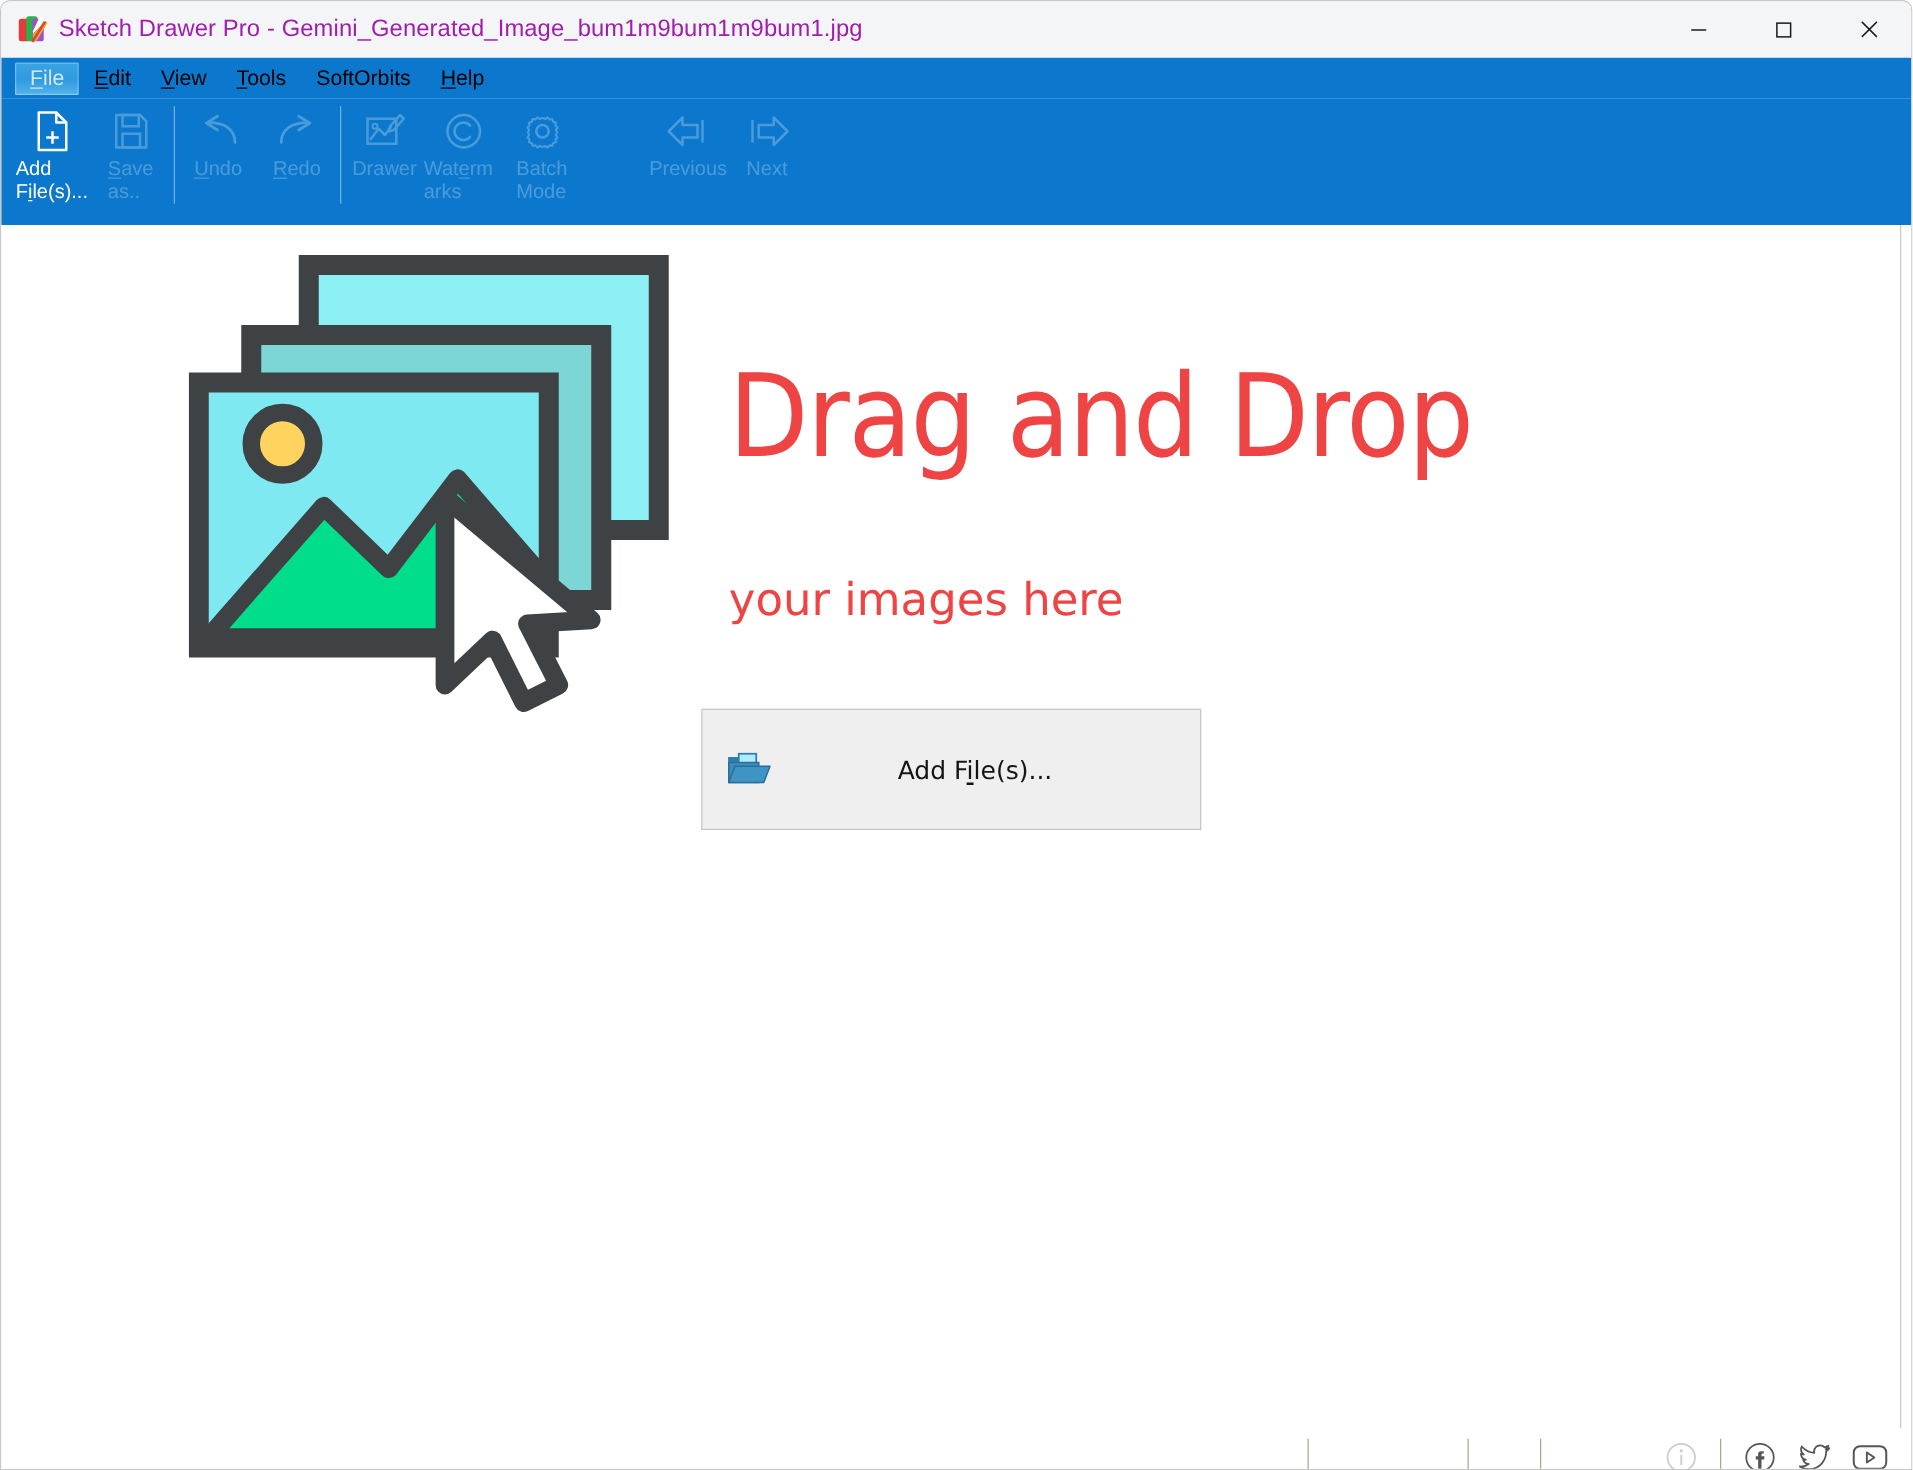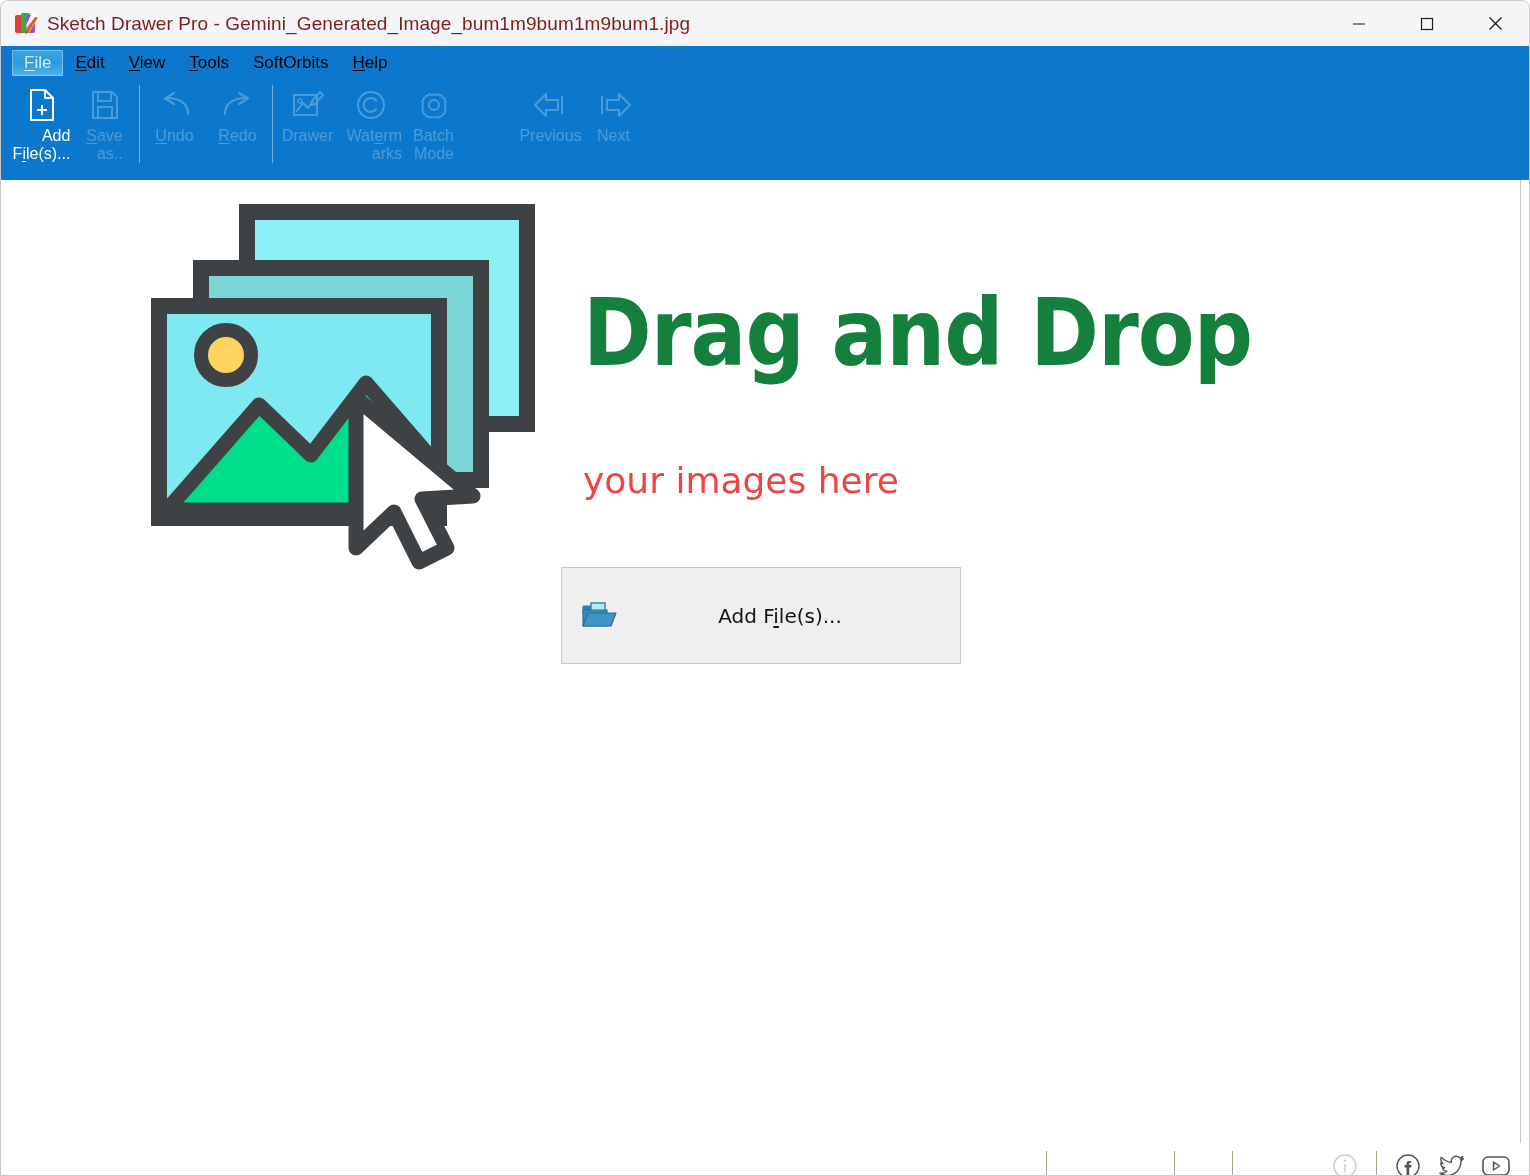--- a/index.html
+++ b/index.html
@@ -49,21 +49,21 @@
     transform: rotate(0deg);
     clip-path: polygon(55% 0, 100% 28%, 35% 100%, 10% 100%, 10% 62%);
   }
   .app-icon .pencil2 {
     position:absolute; right:0px; top:1px; width:12px; height:19px;
     border-left:2px solid #d8482e; transform: rotate(32deg); transform-origin: bottom left;
   }
 
   .title-text {
     font-size: 19px;
-    color: #7f1d1d;
+    color: #a21caf;
     letter-spacing: 0.1px;
     white-space: nowrap;
   }
 
   .winbtns {
     position: absolute;
     right: 0; top: 0;
     height: 45px;
     display: flex;
   }
@@ -116,21 +116,21 @@
     padding-top: 7px;
     cursor: default;
     color: #ffffff;
   }
   .tb-item.disabled { color: rgba(255,255,255,0.26); }
   .tb-item.disabled svg { opacity: 0.26; }
   .tb-icon { height: 38px; display:flex; align-items:center; justify-content:center; }
   .tb-label {
     font-size: 16px;
     line-height: 1.14;
-    text-align: right;
+    text-align: left;
     margin-top: 3px;
     word-break: break-word;
   }
   .tb-label u { text-decoration: underline; text-underline-offset: 2px; }
   .tb-sep {
     width: 1px;
     height: 78px;
     background: rgba(255,255,255,0.42);
     margin: 6px 3px 0 3px;
     flex: none;
@@ -148,22 +148,22 @@
     position: absolute;
     left: 150px;
     top: 20px;
     display: flex;
     align-items: flex-start;
   }
   .illus { width: 390px; height: 400px; flex: none; }
   .texts { margin-left: 42px; padding-top: 88px; }
   .headline {
     font-size: 92px;
-    font-weight: 700;
-    color: #15803d;
+    font-weight: 400;
+    color: #ef4444;
     letter-spacing: -1px;
     line-height: 1;
     font-family: "DejaVu Sans", sans-serif;
     font-stretch: condensed;
   }
   .subhead {
     font-size: 36px;
     font-weight: 400;
     color: #ef4444;
     margin-top: 80px;

